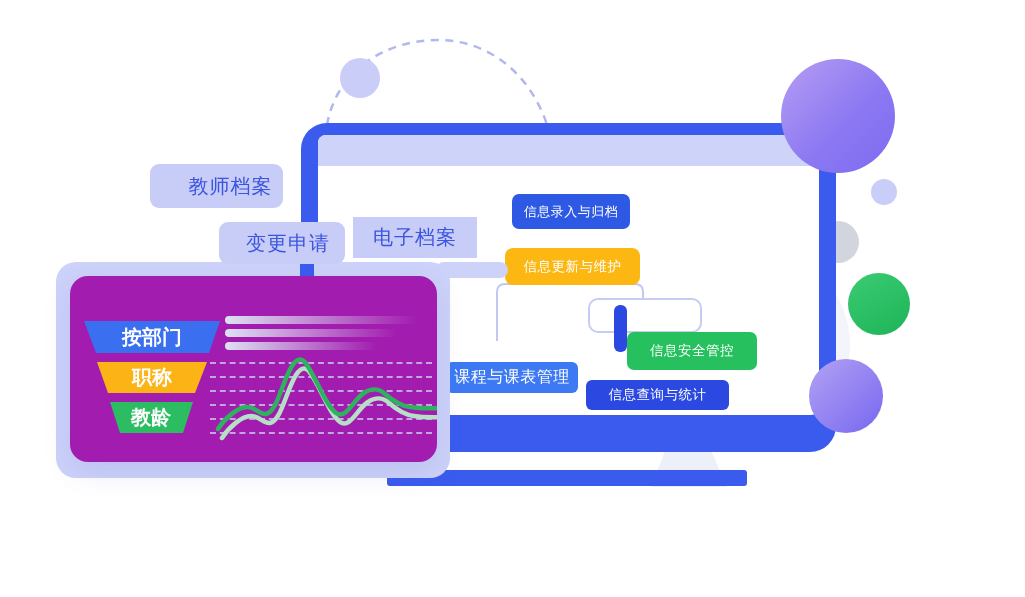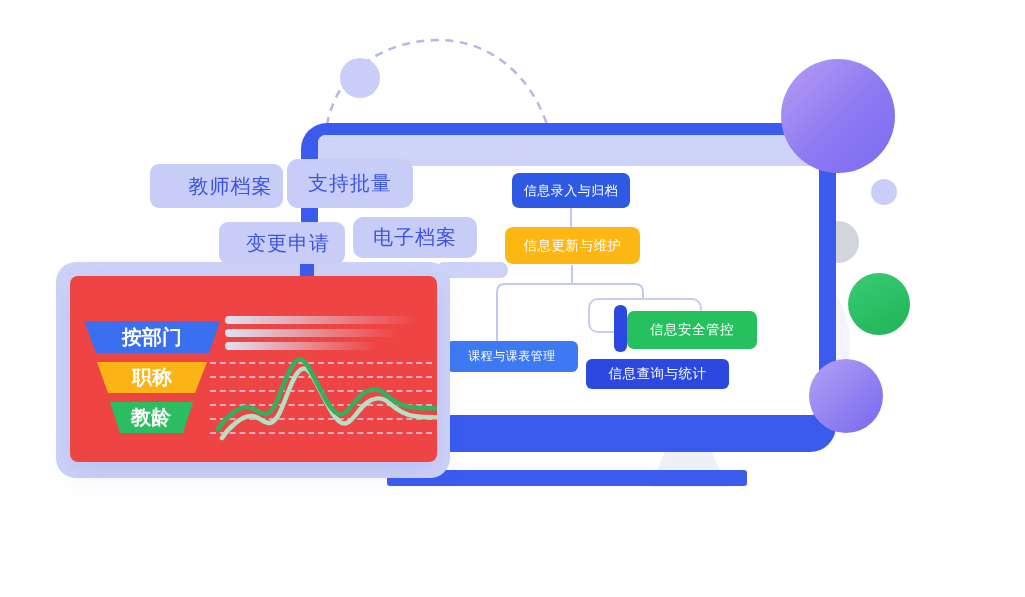--- a/index.html
+++ b/index.html
@@ -27,43 +27,43 @@
   .stand-neck{left:651px;top:452px;width:76px;height:35px;background:#edf0f8;
      clip-path:polygon(18% 0,80% 0,100% 100%,0 100%);}
   .stand-base{left:387px;top:470px;width:360px;height:16px;background:#3a5bee;border-radius:3px;}
   .monitor{left:301px;top:123px;width:535px;height:329px;background:#3a5bee;border-radius:26px;}
   .screen{position:absolute;left:17px;top:12px;width:501px;height:280px;background:#ffffff;
      border-radius:8px;overflow:hidden;}
   .screen-topbar{width:100%;height:31px;background:#ced3f9;}
 
   
   .flow-node{position:absolute;display:flex;align-items:center;justify-content:center;
-     color:#fff;font-weight:500;letter-spacing:.5px;white-space:nowrap;}
+     color:#fff;font-weight:500;letter-spacing:.5px;white-space:nowrap;margin-top:21px;}
   .n-entry{left:512px;top:173px;width:118px;height:35px;background:#2d59e5;border-radius:7px;font-size:13px;}
   .n-update{left:505px;top:227px;width:135px;height:37px;background:#fcb713;border-radius:8px;font-size:13.5px;font-family:Liberation Serif, serif;}
-  .n-course{left:446px;top:341px;width:132px;height:31px;background:#3c79f2;border-radius:6px;font-size:12px;}
+  .n-course{left:446px;top:341px;width:132px;height:31px;background:#3c79f2;border-radius:6px;font-size:16px;}
   .n-outline{left:588px;top:298px;width:114px;height:35px;border:2px solid #c7ccf3;border-radius:10px;background:transparent;}
   .n-accentbar{left:614px;top:305px;width:13px;height:47px;background:#2b49e0;border-radius:6px;}
   .n-security{left:627px;top:311px;width:130px;height:38px;background:#27c05e;border-radius:7px;font-size:13.5px;}
   .n-query{left:586px;top:359px;width:143px;height:30px;background:#2b49e0;border-radius:6px;font-size:13.5px;}
 
   
   .pill{position:absolute;display:flex;align-items:center;justify-content:center;
      background:#c8cdf7;color:#3c55e0;font-size:20px;font-weight:500;letter-spacing:1px;
      border-radius:9px;white-space:nowrap;}
   .pill-1{left:150px;top:164px;width:133px;height:44px;padding-left:28px;}
   .pill-2{left:287px;top:159px;width:126px;height:49px;border-radius:11px;}
   .pill-3{left:219px;top:222px;width:126px;height:42px;padding-left:12px;}
-  .pill-4{left:353px;top:217px;width:124px;height:41px;border-radius:10px;}
+  .pill-4{left:353px;top:217px;width:124px;height:41px;border-radius:0;}
 
   
   .card-frame{left:56px;top:262px;width:394px;height:216px;background:#ccd2f8;border-radius:20px;}
   .card-frame-ext{left:436px;top:262px;width:72px;height:16px;background:#ccd2f8;border-radius:8px;}
   .frame-gap{left:300px;top:263px;width:14px;height:14px;background:#3a5bee;}
-  .card{left:70px;top:276px;width:367px;height:186px;background:#ef4444;border-radius:8px;
+  .card{left:70px;top:276px;width:367px;height:186px;background:#a21caf;border-radius:18px;
      box-shadow:0 10px 28px rgba(90,100,200,.14);overflow:hidden;}
   .skel{position:absolute;height:8px;border-radius:4px;
      background:linear-gradient(to right,#dde2f2 0%,rgba(221,226,242,0) 100%);}
   .skel-1{left:155px;top:40px;width:192px;}
   .skel-2{left:155px;top:53px;width:172px;}
   .skel-3{left:155px;top:66px;width:152px;}
   .dashline{position:absolute;left:140px;width:222px;height:0;border-top:2px dashed #ced3f0;opacity:.75;}
 
   svg{display:block;}
 </style>
@@ -132,17 +132,16 @@
                  C 227 82 232 81 237 89 C 247 104 256 130 266 137 C 276 144 283 124 294 117
                  C 302 112 308 112 315 118 C 322 124 330 130 340 131 C 352 133 362 132 375 132"></path>
         <path stroke="#2eb25e" stroke-width="4.5" d="M 148 153 C 155 142 168 131 177 131 C 186 131 189 139 196 138 C 207 136 212 106 222 90
                  C 227 82 232 81 237 89 C 247 104 256 130 266 137 C 276 144 283 124 294 117
                  C 302 112 308 112 315 118 C 322 124 330 130 340 131 C 352 133 362 132 375 132"></path>
       </g>
     </svg>
   </div>
 
   <div class="pill pill-1">教师档案</div>
-  <div class="pill pill-2">支持批量</div>
   <div class="pill pill-3">变更申请</div>
   <div class="pill pill-4">电子档案</div>
 
 </div>
 
 </body></html>

